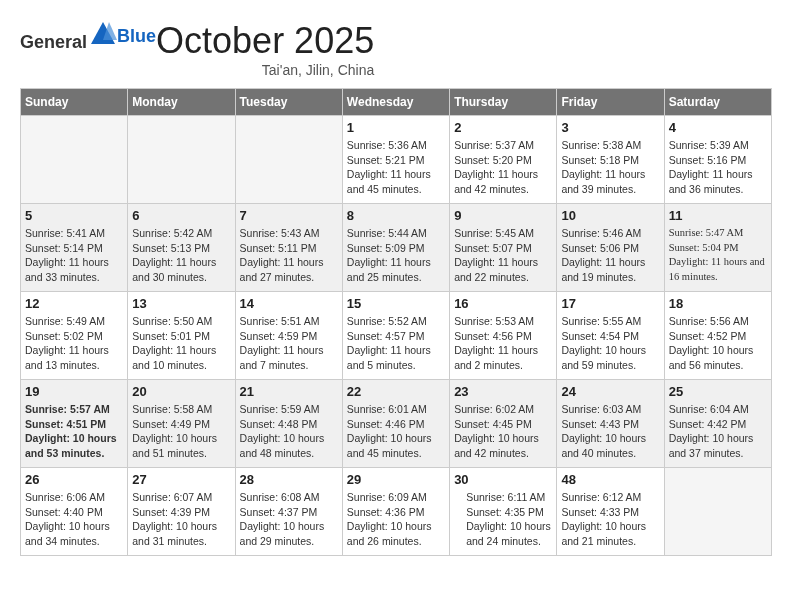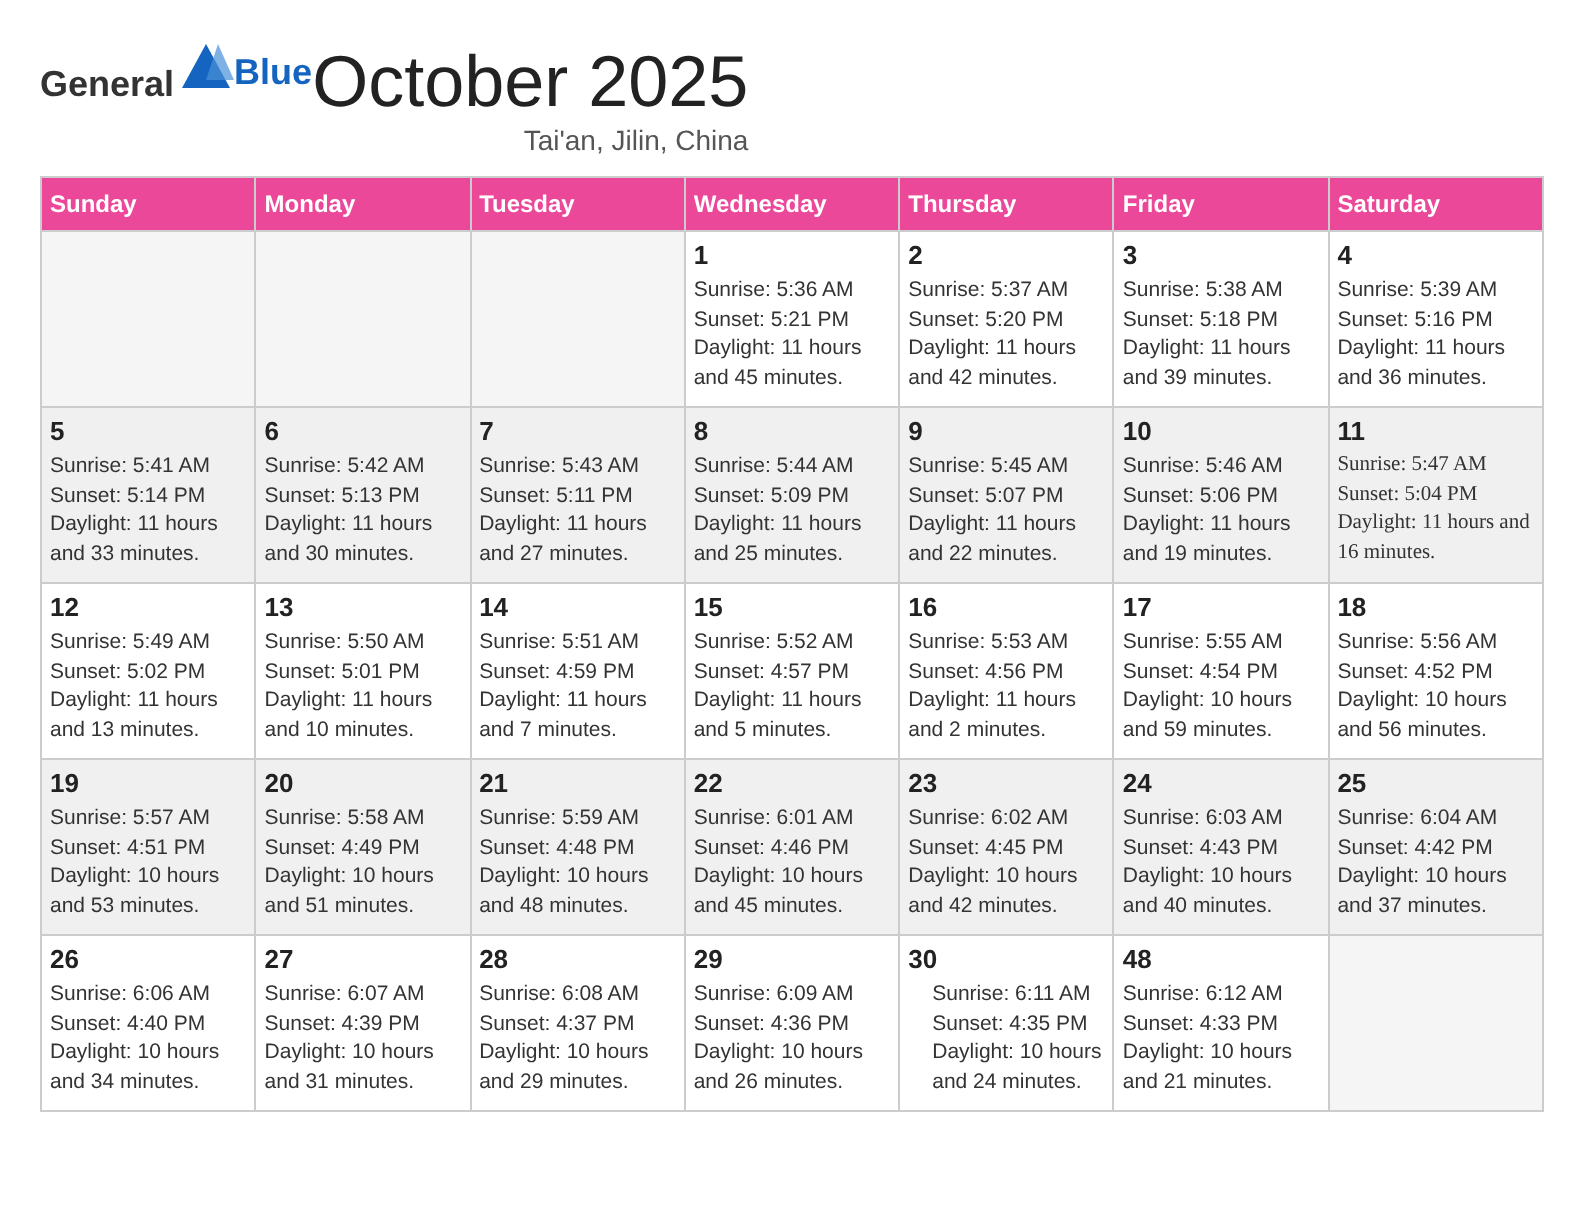--- a/index.html
+++ b/index.html
@@ -45,21 +45,21 @@
     .subtitle {
       font-size: 14px;
       color: #555;
     }
     .calendar {
       width: 100%;
       border-collapse: collapse;
       font-size: 11px;
     }
     .calendar th {
-      background-color: #ec4899;
+      background-color: #737373;
       color: #fff;
       padding: 6px 4px;
       text-align: left;
       font-size: 12px;
       font-weight: bold;
       border: 1px solid #ccc;
     }
     .calendar td {
       border: 1px solid #ccc;
       vertical-align: top;
@@ -231,21 +231,21 @@
         <td>
           <div class="day-number">18</div>
           <div class="day-info" style="white-space: pre-line;">Sunrise: 5:56 AM
 Sunset: 4:52 PM
 Daylight: 10 hours and 56 minutes.</div>
         </td>
       </tr>
       <tr class="row-shade">
         <td>
           <div class="day-number">19</div>
-          <div class="day-info" style="white-space: pre-line;">Sunrise: 5:57 AM
+          <div class="day-info" style="white-space: pre-line; font-weight: bold;">Sunrise: 5:57 AM
 Sunset: 4:51 PM
 Daylight: 10 hours and 53 minutes.</div>
         </td>
         <td>
           <div class="day-number">20</div>
           <div class="day-info" style="white-space: pre-line;">Sunrise: 5:58 AM
 Sunset: 4:49 PM
 Daylight: 10 hours and 51 minutes.</div>
         </td>
         <td>

